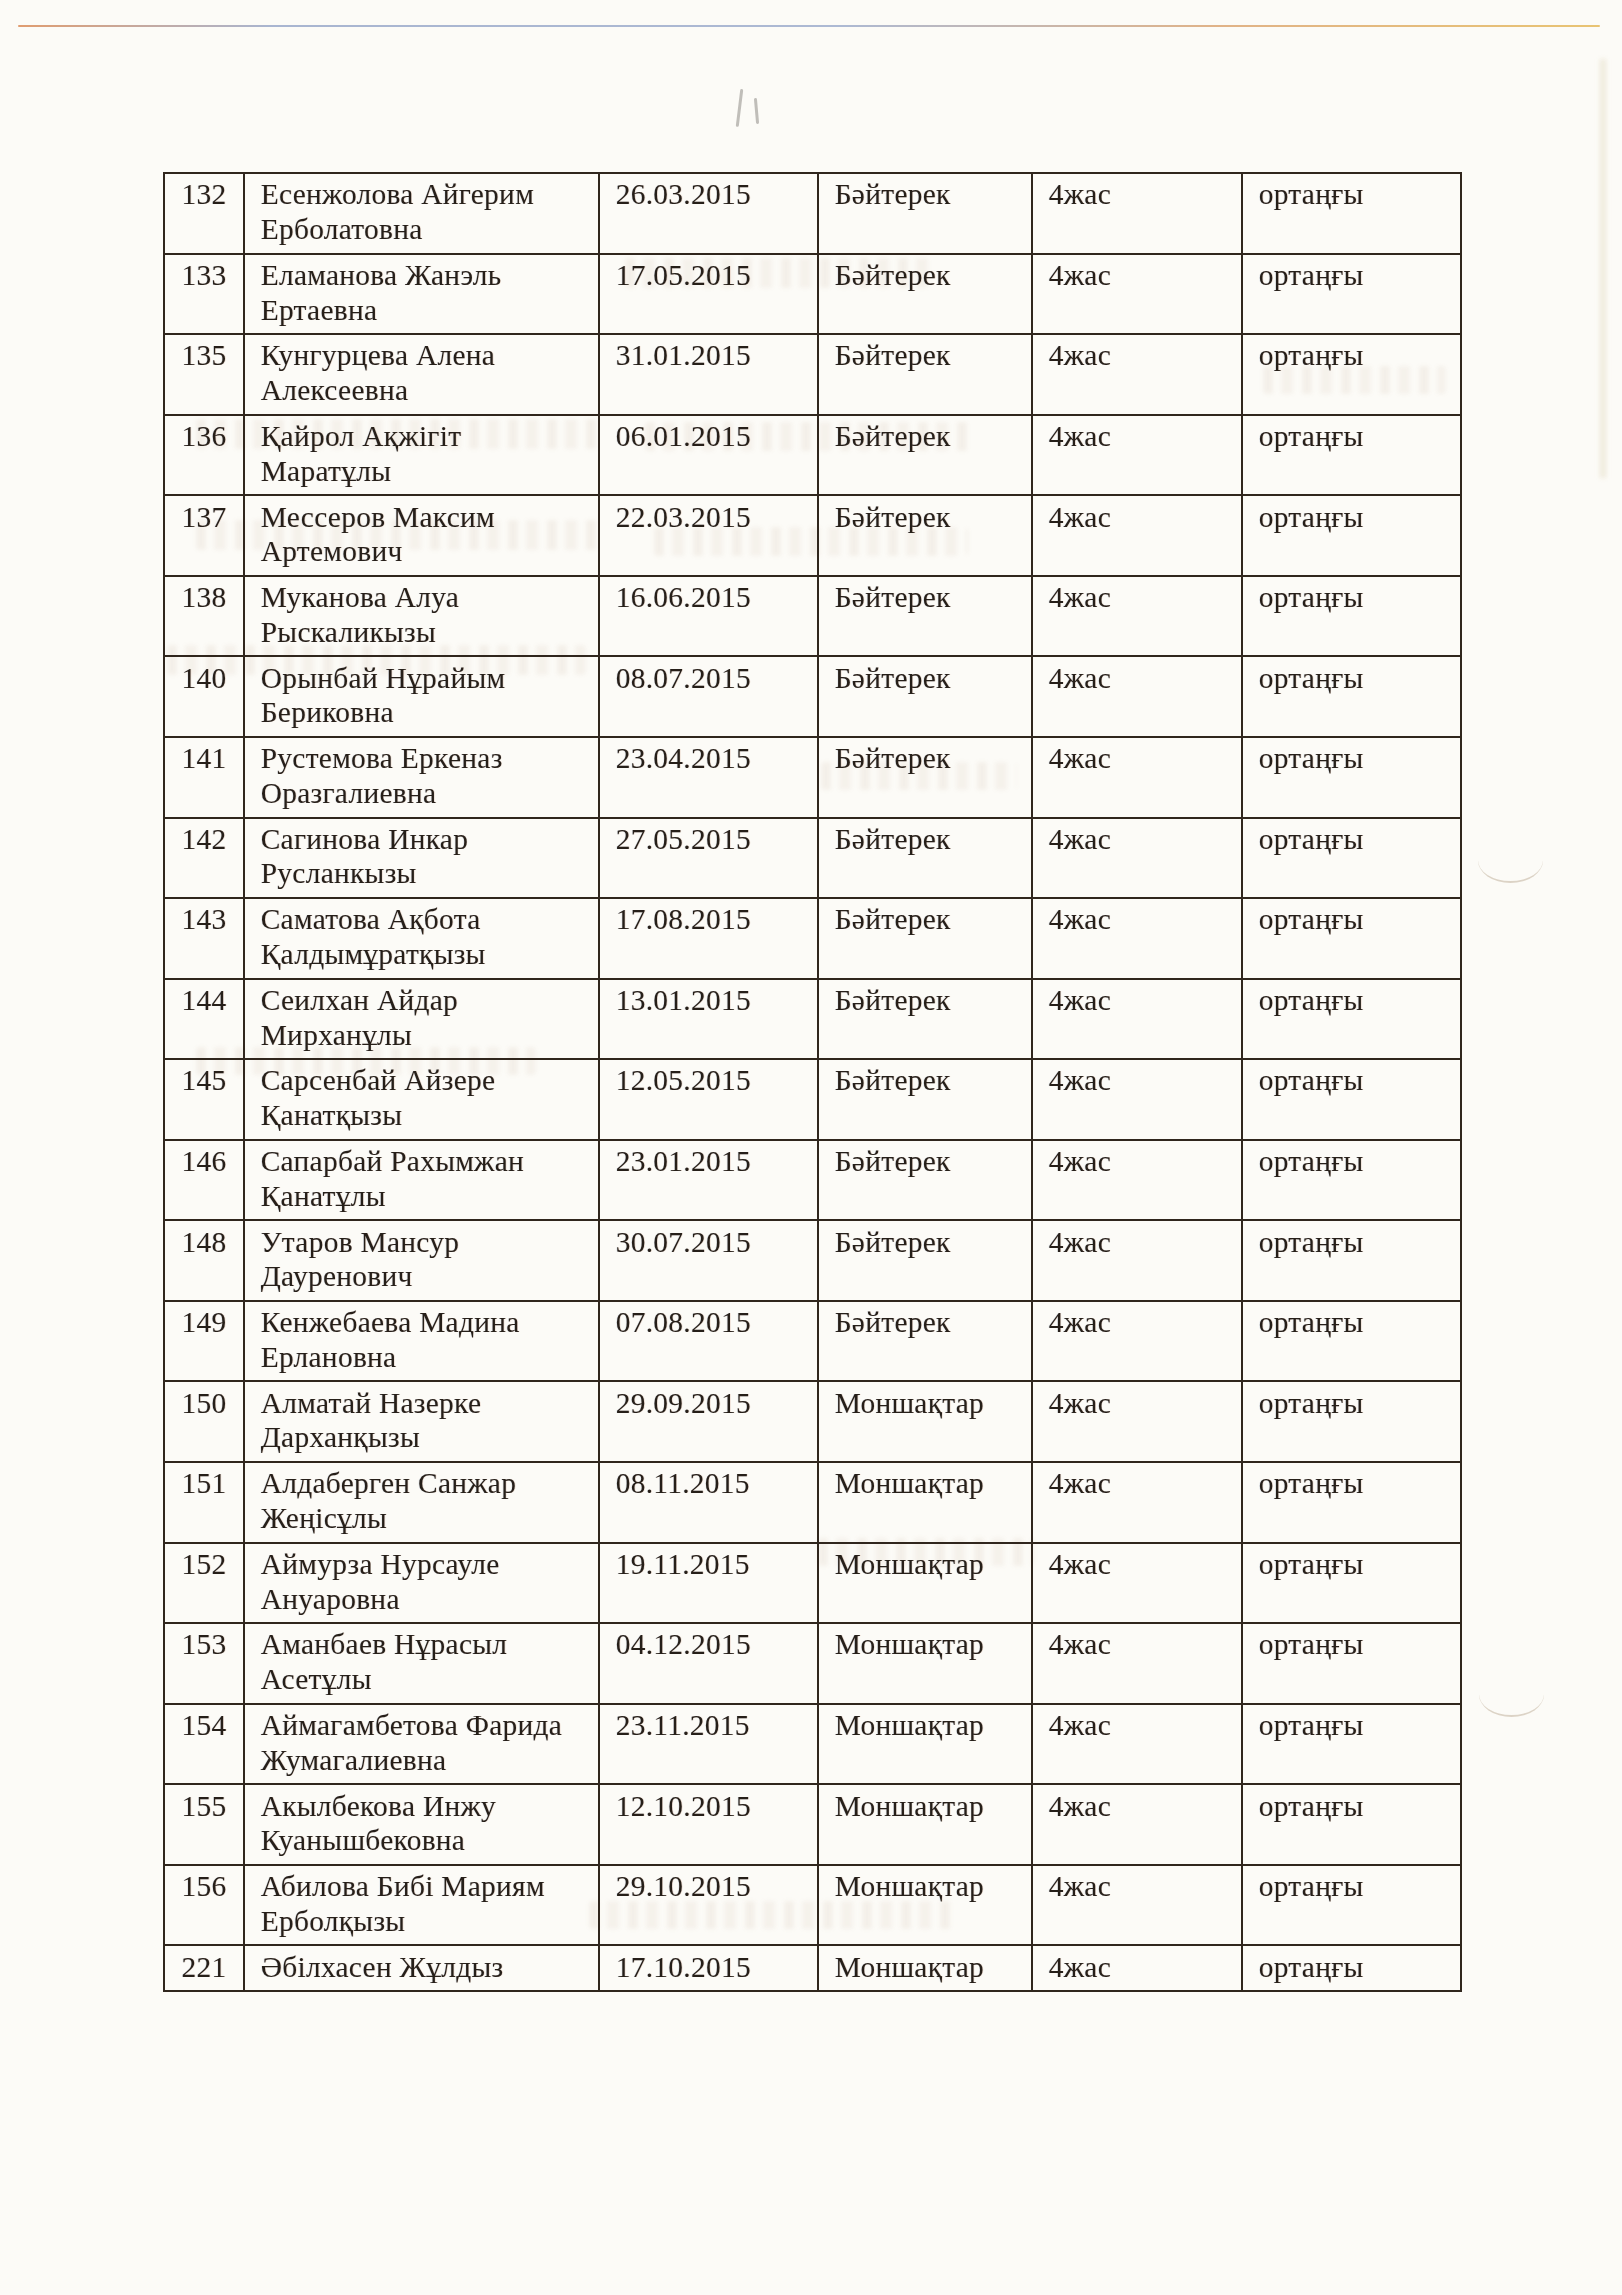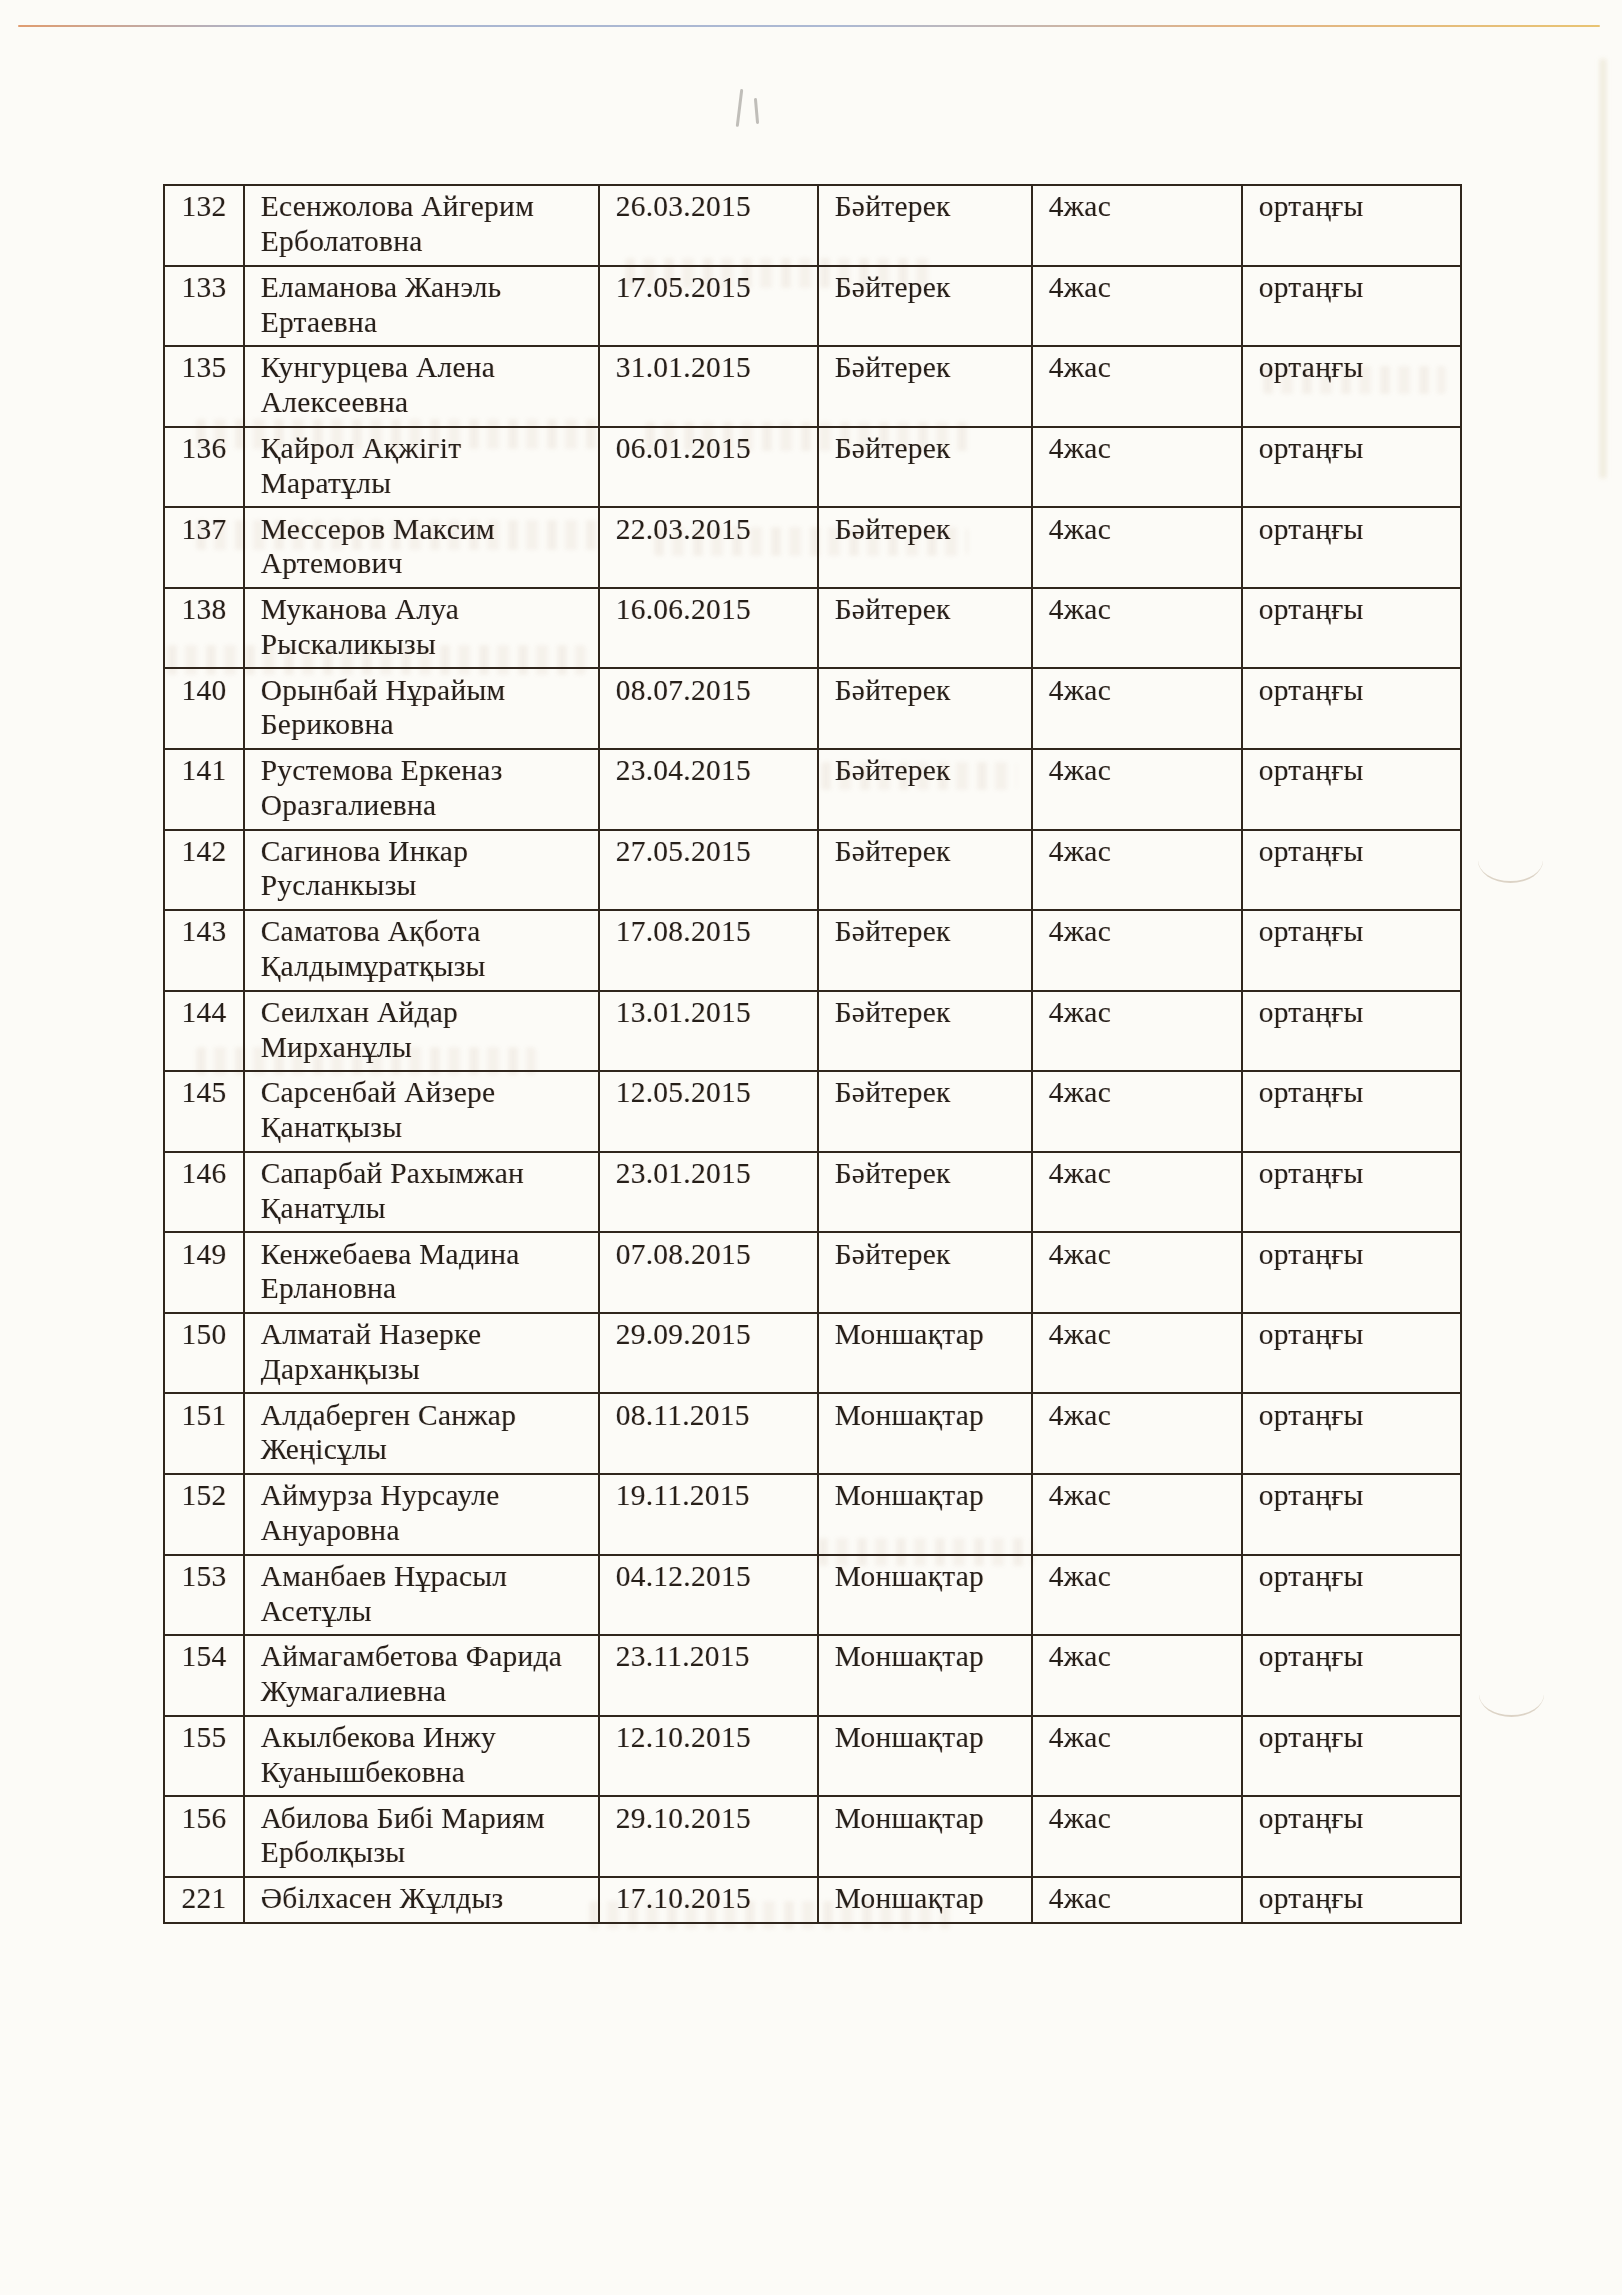--- a/index.html
+++ b/index.html
@@ -54,21 +54,21 @@
   }
 
   .edge-streak {
     position: absolute; right: 17px; top: 59px;
     width: 6.5px; height: 419px;
     background: rgba(212,200,158,.30);
     filter: blur(2.6px);
   }
 
   table.roster {
-    position: absolute; left: 163px; top: 184px;
+    position: absolute; left: 163px; top: 172px;
     width: 1296px;
     border-collapse: collapse;
     table-layout: fixed;
   }
   .roster td {
     border: 2px solid #30261d;
     vertical-align: top;
     font-size: 29.4px;
     line-height: 1.18;
     padding: 3.3px 9.2px 5.9px 15.7px;
@@ -209,20 +209,28 @@
   </tr>
       <tr>
     <td class="c-num">146</td>
     <td class="c-name">Сапарбай Рахымжан Қанатұлы</td>
     <td class="c-date">23.01.2015</td>
     <td class="c-group">Бәйтерек</td>
     <td class="c-age">4жас</td>
     <td class="c-level">ортаңғы</td>
   </tr>
       <tr>
+    <td class="c-num">148</td>
+    <td class="c-name">Утаров Мансур Дауренович</td>
+    <td class="c-date">30.07.2015</td>
+    <td class="c-group">Бәйтерек</td>
+    <td class="c-age">4жас</td>
+    <td class="c-level">ортаңғы</td>
+  </tr>
+      <tr>
     <td class="c-num">149</td>
     <td class="c-name">Кенжебаева Мадина Ерлановна</td>
     <td class="c-date">07.08.2015</td>
     <td class="c-group">Бәйтерек</td>
     <td class="c-age">4жас</td>
     <td class="c-level">ортаңғы</td>
   </tr>
       <tr>
     <td class="c-num">150</td>
     <td class="c-name">Алматай Назерке Дарханқызы</td>

